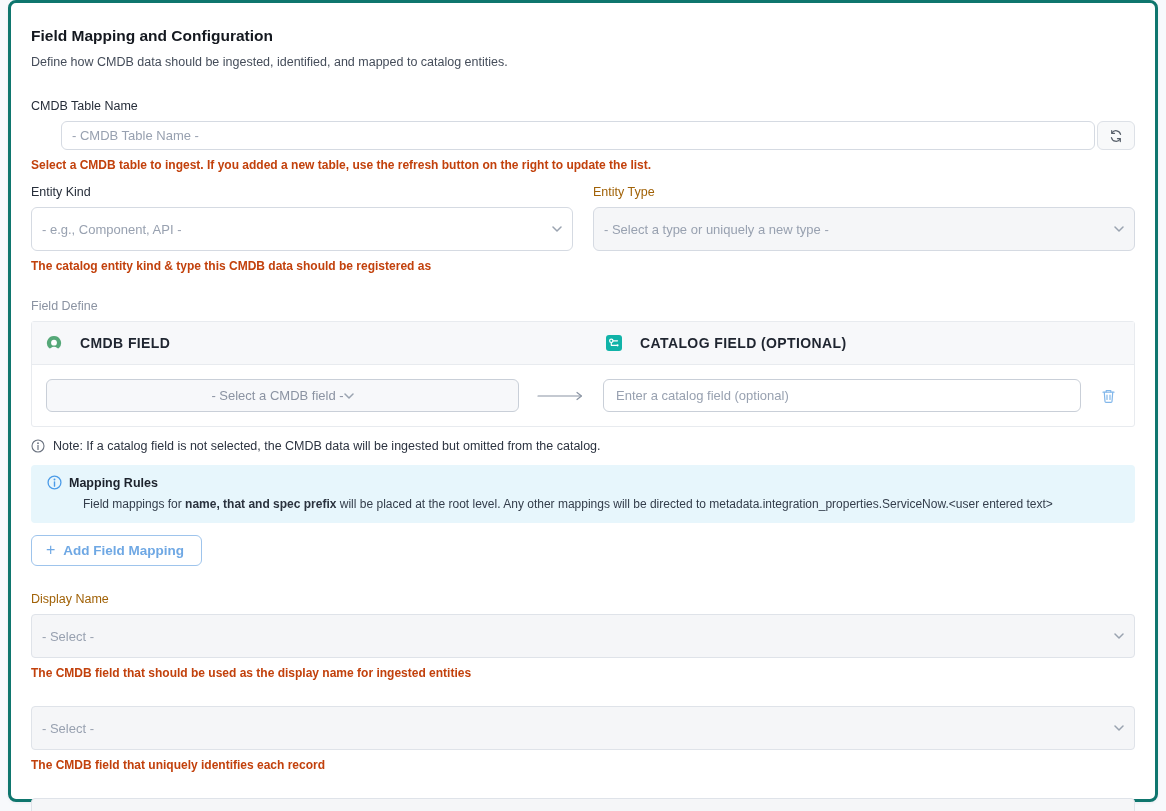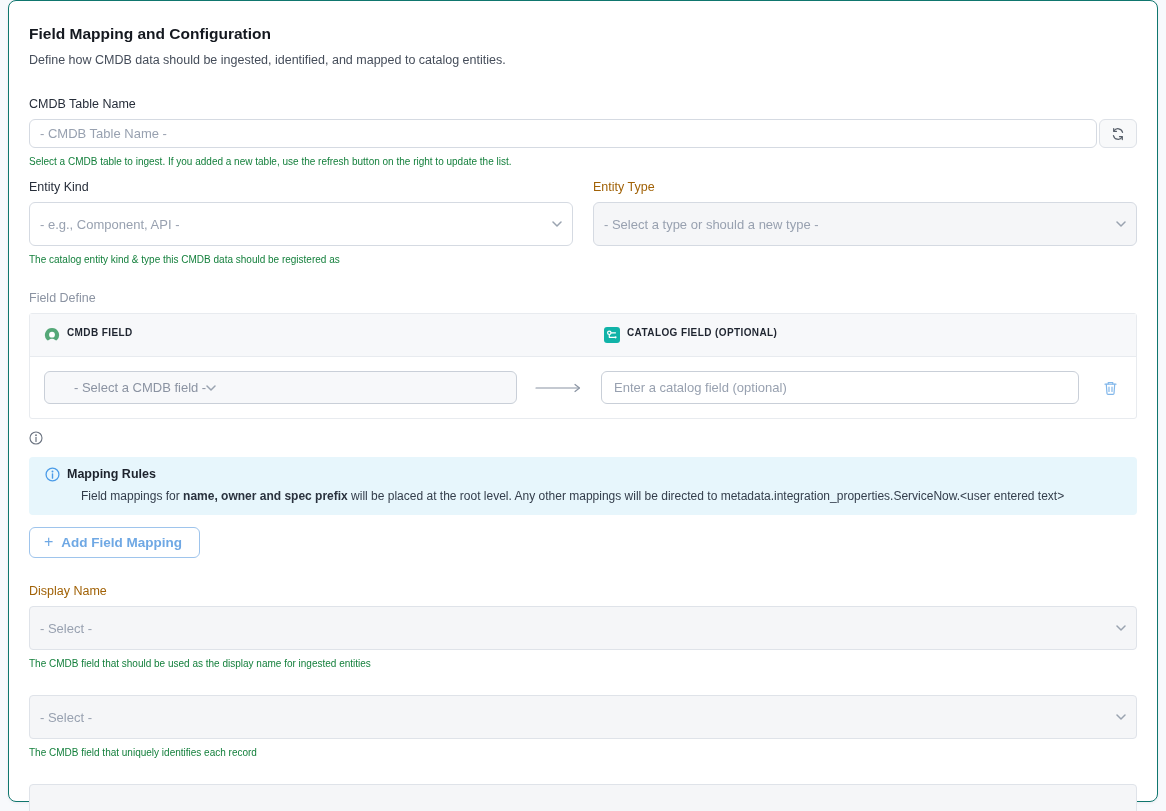--- a/index.html
+++ b/index.html
@@ -8,40 +8,40 @@
     width: 1166px; height: 811px;
     background: #f7f9fc;
     font-family: "Liberation Sans", sans-serif;
     color: #1b202a;
     overflow: hidden;
   }
   .card {
     margin: 0 8px;
     height: 802px;
     background: #ffffff;
-    border: 1px solid #0f766e;
+    border: 3px solid #0f766e;
     border-radius: 8px;
     box-shadow: 0 1px 3px rgba(30,40,60,.06);
     padding: 24px 20px 0 20px;
   }
   .page-title {
     font-size: 15.5px; font-weight: bold; color: #14181f;
     margin: 0 0 10px 0;
   }
   .page-subtitle {
     font-size: 12.5px; color: #454d5a; margin: 0 0 30px 0;
   }
   .form-label {
     font-size: 12.5px; color: #272e3a; margin-bottom: 8px; display: block;
   }
   .form-label.muted { color: #a16207; }
   .help-text {
-    font-size: 10px; color: #15803d; margin-top: 8px;
-  }
-  .input-row { display: flex; gap: 2px; align-items: flex-start; }
+    font-size: 12px; color: #c2410c; margin-top: 8px; font-weight: bold;
+  }
+  .input-row { display: flex; gap: 2px; align-items: flex-start; margin-left: 30px; }
   .text-input {
     flex: 1;
     height: 29px;
     border: 1px solid #d5dae2;
     border-radius: 6px;
     padding: 0 10px;
     font-size: 13px;
     font-family: "Liberation Sans", sans-serif;
     color: #2a3140;
     background: #fff;
@@ -80,35 +80,35 @@
     border-radius: 3px;
     background: #fff;
   }
   .fm-head {
     display: flex; align-items: center;
     background: #f7f8fa;
     border-bottom: 1px solid #e8ebef;
     padding: 13px 14px;
   }
   .fm-head-cell {
-    display: flex; gap: 7px;
-    font-size: 10px; font-weight: bold; letter-spacing: .4px;
+    display: flex; gap: 18px;
+    font-size: 14px; font-weight: bold; letter-spacing: .4px;
     color: #1f2530;
   }
   .fm-head-cell.first { width: 560px; }
   .fm-body {
     display: flex; align-items: center;
     padding: 14px 14px;
   }
   .fm-select {
     width: 473px; height: 33px;
     border: 1px solid #c9cfd8;
     border-radius: 6px;
     background: #f7f8fa;
-    display: flex; align-items: center; justify-content: flex-start;
+    display: flex; align-items: center; justify-content: center;
     padding: 0 29px; font-size: 13px; color: #8b93a2; cursor: pointer;
   }
   .fm-arrow { margin: 0 18px; color: #8a94a3; display: flex; }
   .fm-input {
     width: 478px; height: 33px;
     border: 1px solid #c9cfd8; border-radius: 6px;
     padding: 6px 12px; font-size: 13px; color: #2a3140;
     font-family: "Liberation Sans", sans-serif;
     background: #fff; outline: none;
   }
@@ -122,21 +122,21 @@
     margin-top: 12px; font-size: 12.5px; color: #2c3340;
   }
   .note-row .i-icon { color: #6b7380; display: flex; flex: none; }
   .rules-box {
     margin-top: 12px;
     background: #e7f6fc;
     border-radius: 4px;
     padding: 10px 16px 12px 16px;
   }
   .rules-title {
-    display: flex; align-items: flex-start; gap: 7px;
+    display: flex; align-items: center; gap: 7px;
     font-size: 12.5px; font-weight: bold; color: #1c222c;
   }
   .rules-title .i-icon { color: #4a9be8; display: flex; flex: none; }
   .rules-body {
     margin: 7px 0 0 36px;
     font-size: 12px; color: #333d4b;
   }
   .rules-body b { color: #2a323e; }
   .add-btn {
     margin-top: 12px;
@@ -189,21 +189,21 @@
           <svg width="10" height="6" viewBox="0 0 10 6" fill="none" stroke="currentColor" stroke-width="1.5" stroke-linecap="round" stroke-linejoin="round">
               <path d="M1 1l4 4 4-4"></path>
             </svg>
         </span>
       </div>
       <div class="help-text">The catalog entity kind &amp; type this CMDB data should be registered as</div>
     </div>
     <div>
       <label class="form-label muted">Entity Type</label>
       <div class="select disabled">
-        <span>- Select a type or should a new type -</span>
+        <span>- Select a type or uniquely a new type -</span>
         <span class="chev">
           <svg width="10" height="6" viewBox="0 0 10 6" fill="none" stroke="currentColor" stroke-width="1.5" stroke-linecap="round" stroke-linejoin="round">
               <path d="M1 1l4 4 4-4"></path>
             </svg>
         </span>
       </div>
     </div>
   </div>
 
   
@@ -262,36 +262,37 @@
 
   
   <div class="note-row">
     <span class="i-icon">
       <svg width="14" height="14" viewBox="0 0 14 14" fill="none">
         <circle cx="7" cy="7" r="6" stroke="currentColor" stroke-width="1.1"></circle>
         <circle cx="7" cy="4.2" r=".9" fill="currentColor"></circle>
         <path d="M7 6.4v4" stroke="currentColor" stroke-width="1.2" stroke-linecap="round"></path>
       </svg>
     </span>
+    <span>Note: If a catalog field is not selected, the CMDB data will be ingested but omitted from the catalog.</span>
   </div>
 
   
   <div class="rules-box">
     <div class="rules-title">
       <span class="i-icon">
         <svg width="15" height="15" viewBox="0 0 14 14" fill="none">
           <circle cx="7" cy="7" r="6" stroke="currentColor" stroke-width="1.2"></circle>
           <circle cx="7" cy="4.2" r=".9" fill="currentColor"></circle>
           <path d="M7 6.4v4" stroke="currentColor" stroke-width="1.3" stroke-linecap="round"></path>
         </svg>
       </span>
       <span>Mapping Rules</span>
     </div>
     <div class="rules-body">
-      <span>Field mappings for </span><b>name, owner and spec prefix</b><span> will be placed at the root level. Any other mappings will be directed to metadata.integration_properties.ServiceNow.&lt;user entered text&gt;</span>
+      <span>Field mappings for </span><b>name, that and spec prefix</b><span> will be placed at the root level. Any other mappings will be directed to metadata.integration_properties.ServiceNow.&lt;user entered text&gt;</span>
     </div>
   </div>
 
   
   <button class="add-btn">
     <span class="plus">+</span>
     <span>Add Field Mapping</span>
   </button>
 
   

